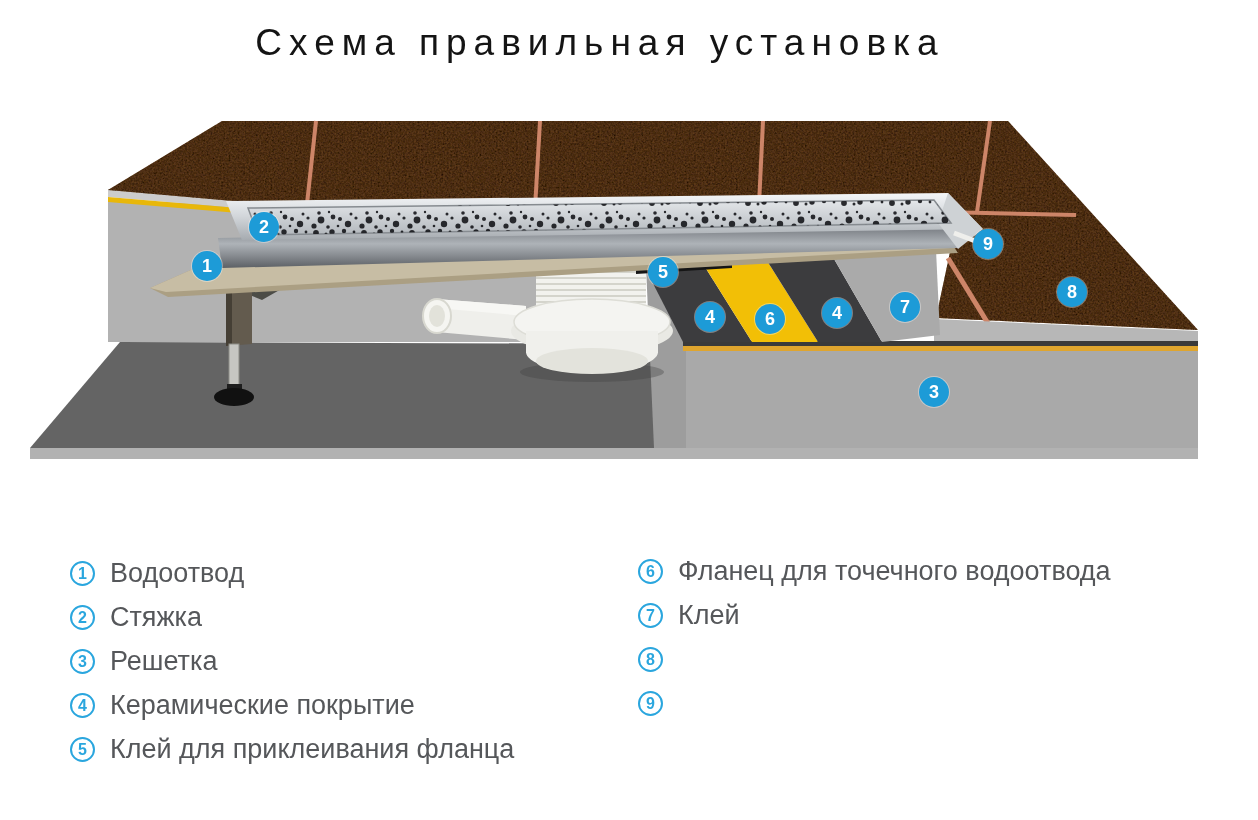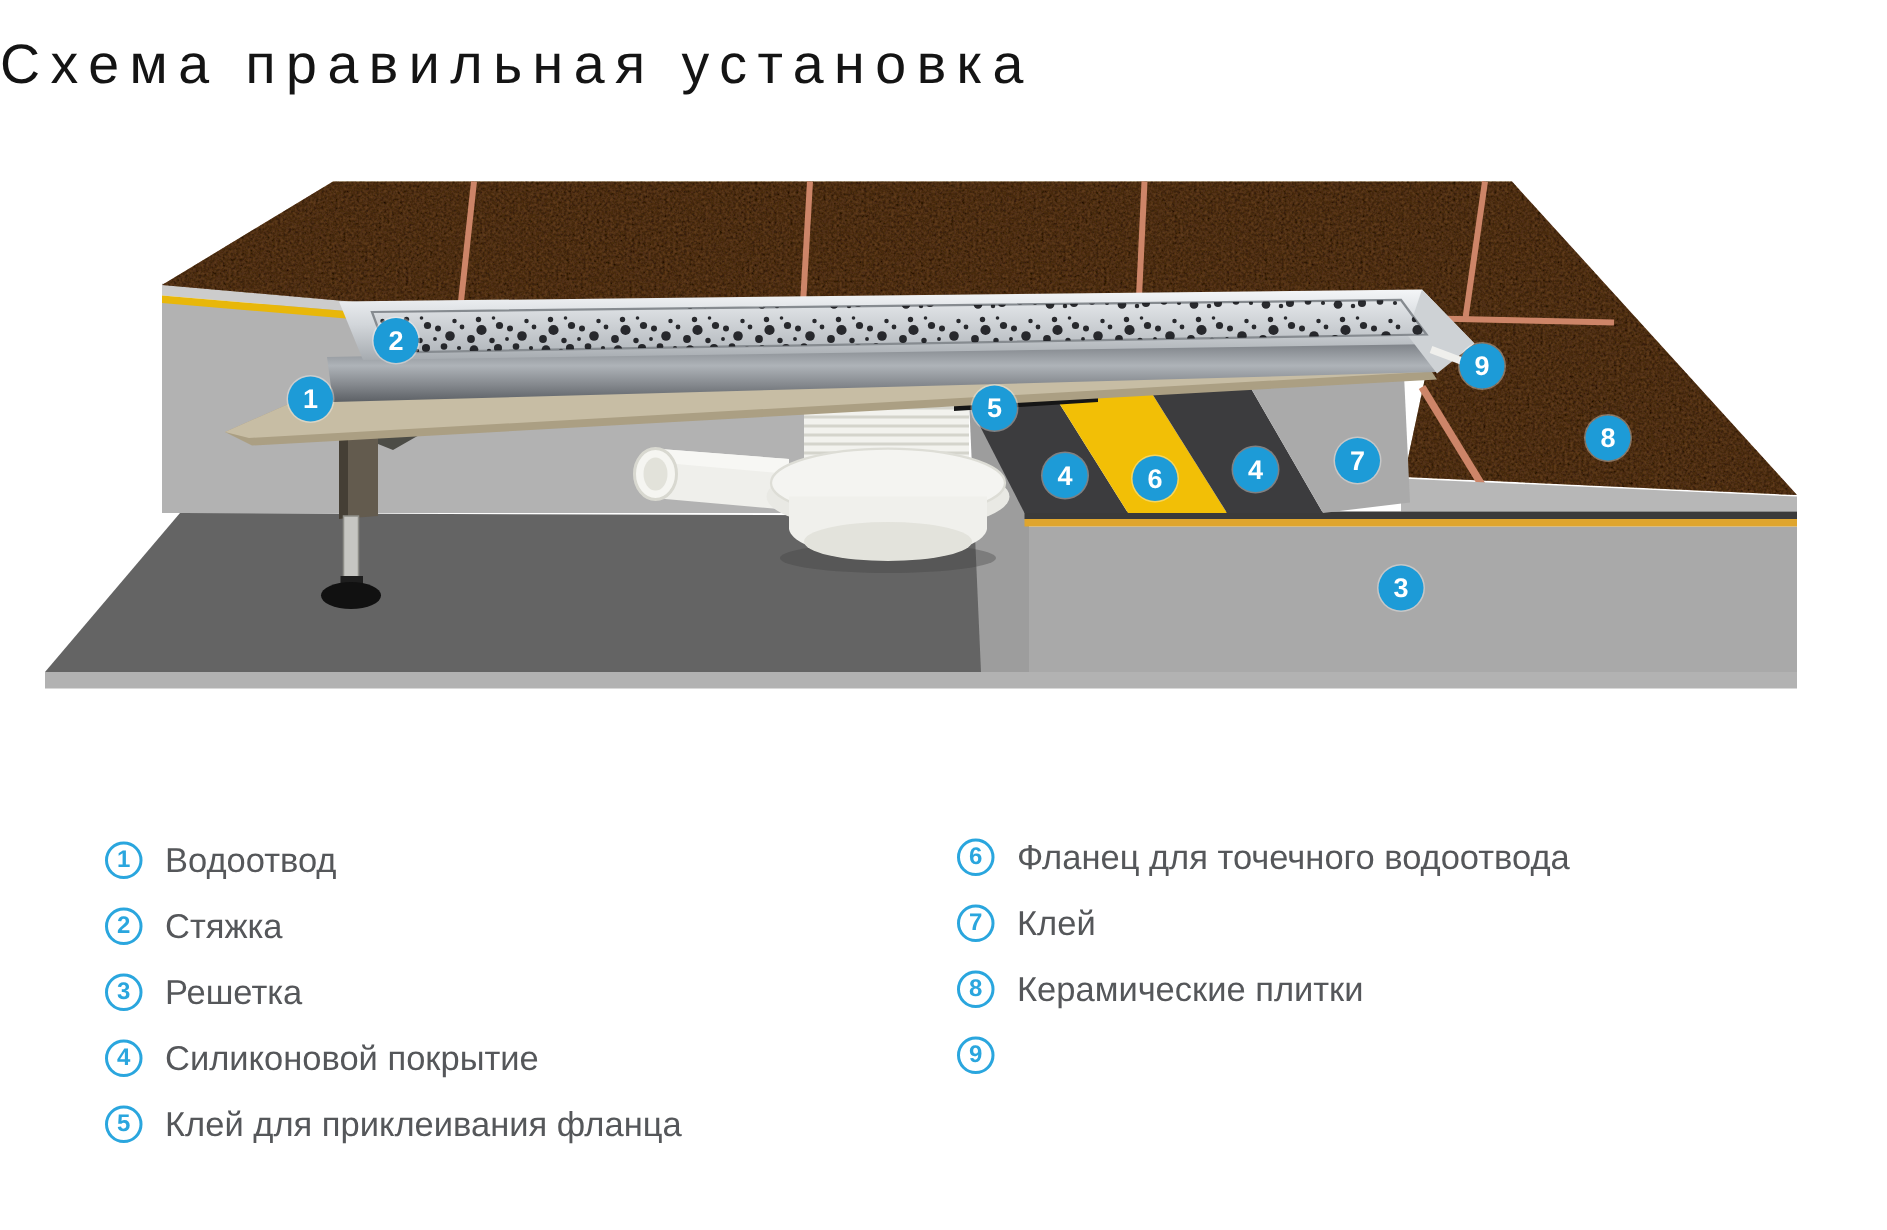--- a/index.html
+++ b/index.html
@@ -7,20 +7,21 @@
     position:relative;
     width:1258px;height:820px;
     background:#ffffff;
     font-family:"Liberation Sans", sans-serif;
     overflow:hidden;
   }
   .title{
     position:absolute;
     top:22px;left:0;
     width:1200px;
+    text-align:center;
     font-size:37px;
     letter-spacing:7px;
     color:#141414;
     font-weight:400;
   }
   .diagram-svg{
     position:absolute;left:0;top:0;
     width:1258px;height:820px;
   }
   
@@ -52,21 +53,21 @@
     border:2.5px solid #2aa6de;
     border-radius:50%;
     color:#2aa6de;
     font-size:16px;font-weight:bold;
     display:flex;align-items:center;justify-content:center;
     margin-right:15px;
     background:#ffffff;
     box-sizing:border-box;
   }
   .legend-label{
-    font-size:23px;
+    font-size:27px;
     color:#55575a;
   }
 </style>
 </head>
 <body>
 
 <div class="stage">
 
   <div class="title">Схема правильная установка</div>
 
@@ -230,39 +231,38 @@
     <div class="legend-row">
       <span class="legend-num">2</span>
       <span class="legend-label">Стяжка</span>
     </div>
     <div class="legend-row">
       <span class="legend-num">3</span>
       <span class="legend-label">Решетка</span>
     </div>
     <div class="legend-row">
       <span class="legend-num">4</span>
-      <span class="legend-label">Силиконовой покрытие</span>
+      <span class="legend-label">Керамические покрытие</span>
     </div>
     <div class="legend-row">
       <span class="legend-num">5</span>
       <span class="legend-label">Клей для приклеивания фланца</span>
     </div>
   </div>
 
   <div class="legend-col right">
     <div class="legend-row">
       <span class="legend-num">6</span>
       <span class="legend-label">Фланец для точечного водоотвода</span>
     </div>
     <div class="legend-row">
       <span class="legend-num">7</span>
       <span class="legend-label">Клей</span>
     </div>
     <div class="legend-row">
       <span class="legend-num">8</span>
-      <span class="legend-label">Керамические плитки</span>
     </div>
     <div class="legend-row">
       <span class="legend-num">9</span>
     </div>
   </div>
 
 </div>
 
 </body></html>

